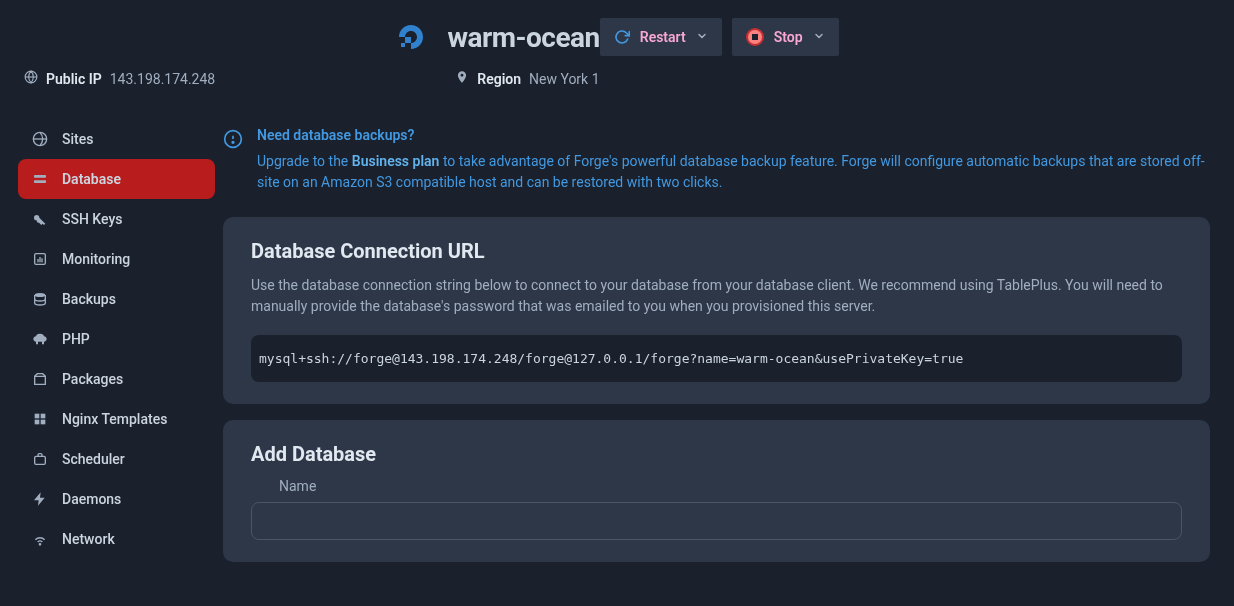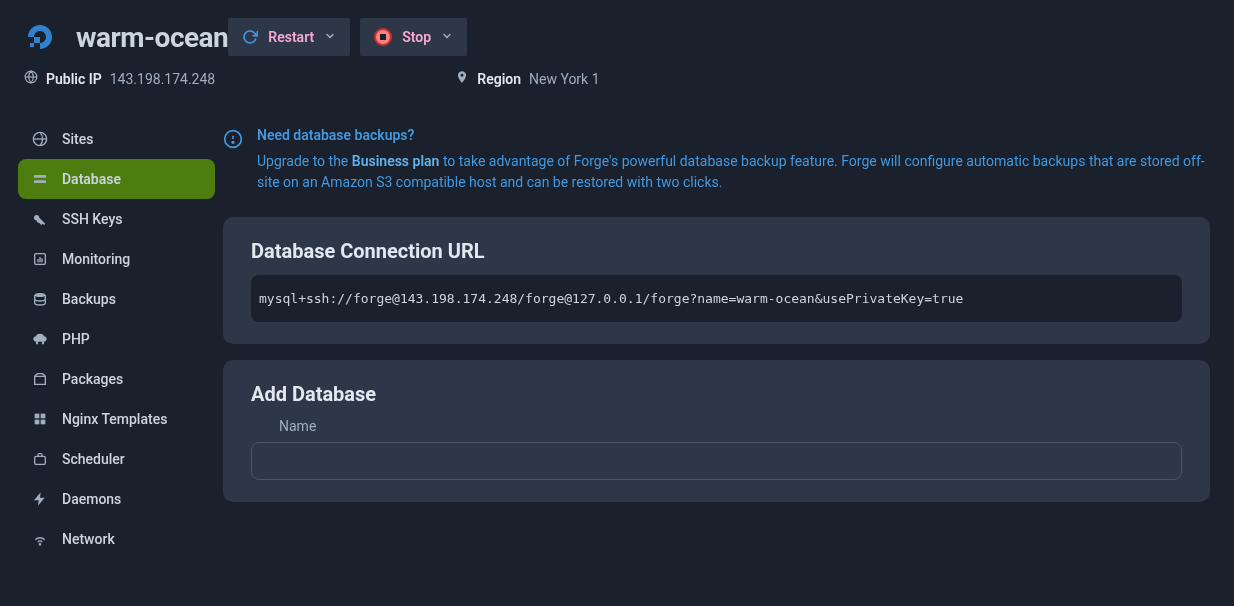--- a/index.html
+++ b/index.html
@@ -11,21 +11,21 @@
     body {
       background: #1a202c;
       color: #cbd5e0;
       width: 1234px;
       height: 606px;
       overflow: hidden;
     }
     .header {
       display: flex;
       align-items: center;
-      justify-content: flex-start;
+      justify-content: center;
       padding: 18px 24px 0 24px;
     }
     .header-left {
       display: flex;
       align-items: center;
       gap: 20px;
     }
     .logo-circle {
       width: 32px;
       height: 32px;
@@ -108,21 +108,21 @@
       align-items: center;
       gap: 14px;
       padding: 12px 14px;
       border-radius: 8px;
       cursor: pointer;
       font-size: 14px;
       font-weight: 500;
       color: #cbd5e0;
     }
     .sidebar-item.active {
-      background: #4d7c0f;
+      background: #b91c1c;
       font-weight: 600;
     }
     .sidebar-icon {
       width: 16px;
       height: 16px;
       display: flex;
       align-items: center;
       justify-content: center;
       color: #a0aec0;
       flex-shrink: 0;
@@ -387,20 +387,21 @@
       <div>
         <div class="info-title">Need database backups?</div>
         <div class="info-text">
           <span>Upgrade to the </span><a class="info-link">Business plan</a><span> to take advantage of Forge's powerful database backup feature. Forge will configure automatic backups that are stored off-site on an Amazon S3 compatible host and can be restored with two clicks.</span>
         </div>
       </div>
     </div>
 
     <div class="card">
       <div class="card-title">Database Connection URL</div>
+      <div class="card-desc">Use the database connection string below to connect to your database from your database client. We recommend using TablePlus. You will need to manually provide the database's password that was emailed to you when you provisioned this server.</div>
       <div class="code-block">mysql+ssh://forge@143.198.174.248/forge@127.0.0.1/forge?name=warm-ocean&amp;usePrivateKey=true</div>
     </div>
 
     <div class="card">
       <div class="card-title">Add Database</div>
       <label class="form-label">Name</label>
       <input class="form-input" type="text" value="" style="">
     </div>
   </div>
 </div>

